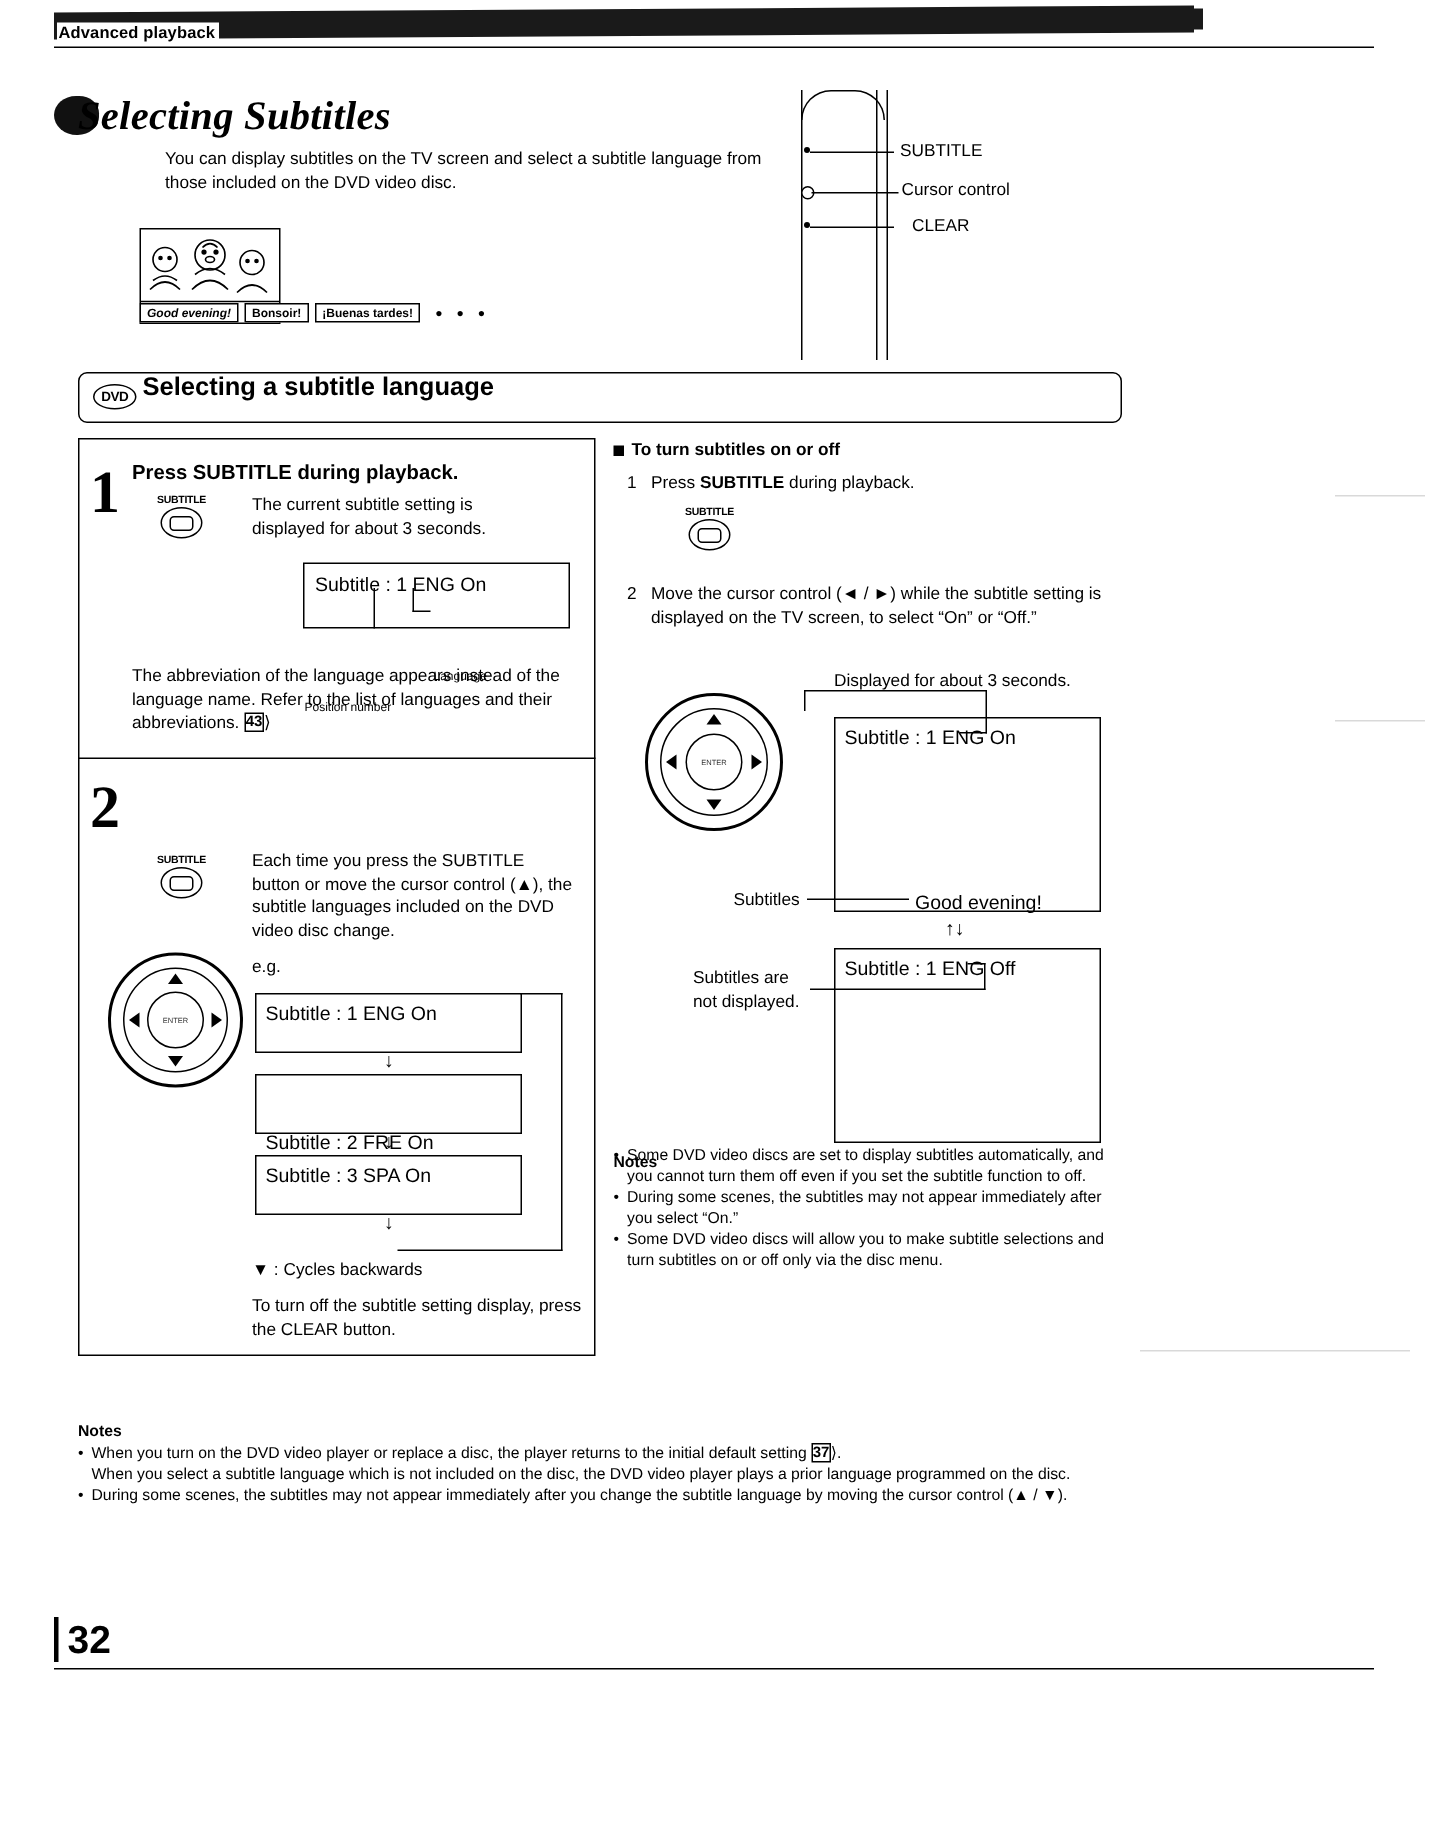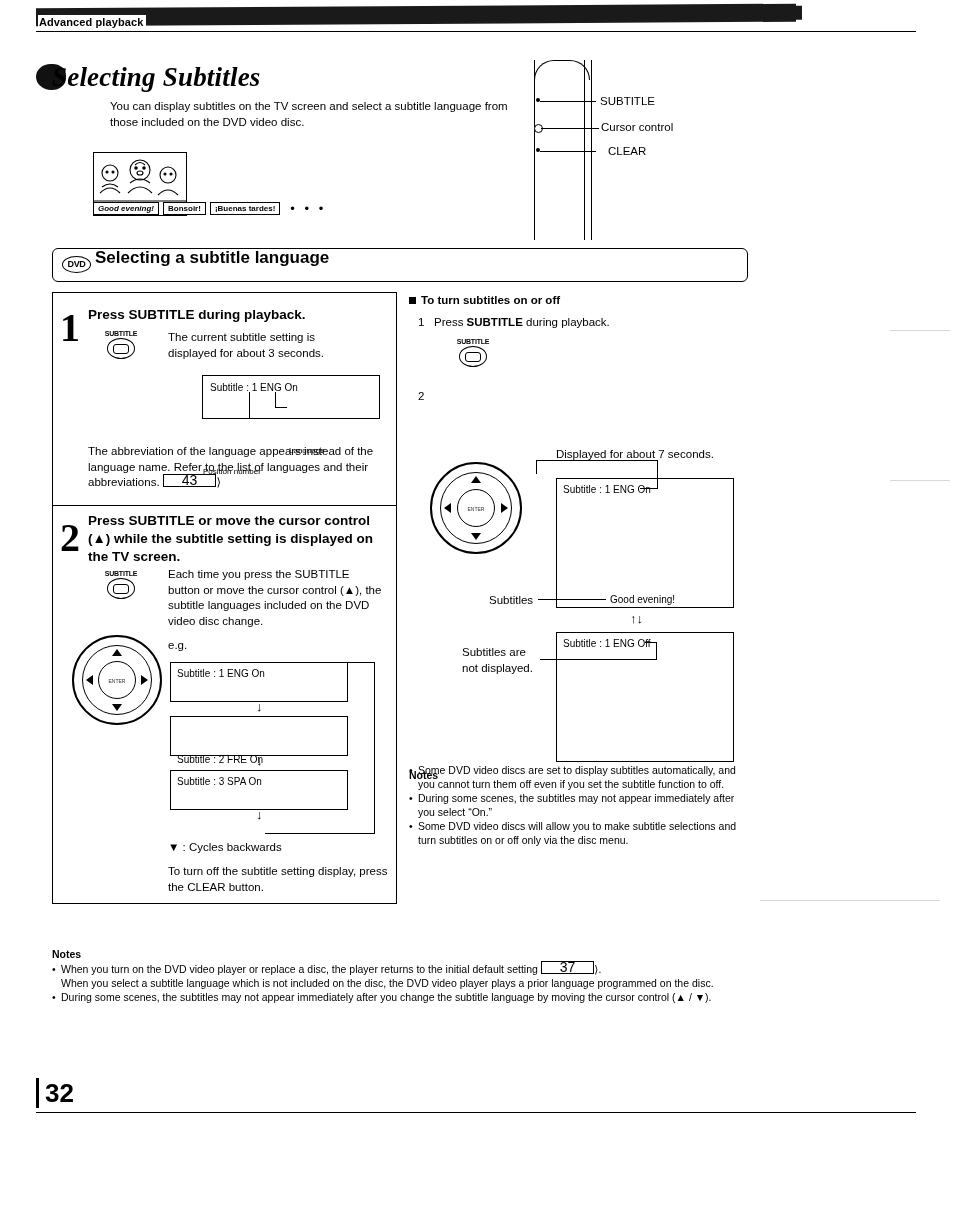--- a/index.html
+++ b/index.html
@@ -251,21 +251,21 @@
 
   
   .osd {
     position: absolute;
     border: 1.3px solid #000;
     background: #fff;
     box-sizing: border-box;
   }
   .osd-text {
     position: absolute;
-    font-size: 10px;
+    font-size: 13px;
     white-space: nowrap;
   }
 
   
   .wheel { position: absolute; }
   .wheel .ring {
     position: absolute;
     left: 0; top: 0;
     border: 2px solid #000;
     border-radius: 50%;
@@ -326,23 +326,23 @@
     line-height: 14px;
   }
   .notes-body .li { position: relative; padding-left: 9px; }
   .notes-body .li:before {
     content: "\2022";
     position: absolute; left: 0; top: 0;
   }
   .pageref {
     display: inline-block;
     border: 1.2px solid #000;
-    font-size: 14px;
-    font-weight: normal;
-    padding: 0 18px;
+    font-size: 10px;
+    font-weight: bold;
+    padding: 0 0;
     line-height: 11px;
     position: relative;
     top: -1px;
   }
   .pagenum {
     position: absolute;
     left: 36px; top: 1078px;
     font-size: 26px;
     font-weight: bold;
     font-family: "Liberation Sans", sans-serif;
@@ -446,21 +446,20 @@
   <div class="small-label" style="left:289px; top:402px;">Language</div>
   <div class="vline" style="left:249px; top:392px; height:27px;"></div>
   <div class="small-label" style="left:203px; top:423px;">Position number</div>
 
   <div class="body-text" style="left:88px; top:444px; width:300px;">
     <span>The abbreviation of the language appears instead of the language name. Refer to the list of languages and their abbreviations.</span>
     <span class="pageref">43</span><span>⟩</span>
   </div>
 
   <div class="stepnum" style="left:60px; top:518px;">2</div>
-  <div class="step-head" style="left:88px; top:512px; width:290px;">Press SUBTITLE or move the cursor control (▲) while the subtitle setting is displayed on the TV screen.</div>
 
   <div class="btn-icon" style="left:98px; top:570px; width:46px;">
     <div class="cap">SUBTITLE</div>
     <div class="oval"></div>
   </div>
   <div class="body-text" style="left:168px; top:567px; width:215px;">Each time you press the SUBTITLE button or move the cursor control (▲), the subtitle languages included on the DVD video disc change.</div>
 
   <div class="wheel" style="left:72px; top:635px; width:90px; height:90px;">
     <div class="ring" style="width:90px; height:90px;"></div>
     <div class="ring2" style="left:10px; top:10px; width:70px; height:70px;"></div>
@@ -499,32 +498,33 @@
   <div class="body-text" style="left:434px; top:315px; width:300px;">
     <span>Press </span><span style="font-weight:bold;">SUBTITLE</span><span> during playback.</span>
   </div>
 
   <div class="btn-icon" style="left:450px; top:338px; width:46px;">
     <div class="cap">SUBTITLE</div>
     <div class="oval"></div>
   </div>
 
   <div class="body-text" style="left:418px; top:389px;">2</div>
+  <div class="body-text" style="left:434px; top:389px; width:305px;">Move the cursor control (◄ / ►) while the subtitle setting is displayed on the TV screen, to select “On” or “Off.”</div>
 
   <div class="wheel" style="left:430px; top:462px; width:92px; height:92px;">
     <div class="ring" style="width:92px; height:92px;"></div>
     <div class="ring2" style="left:10px; top:10px; width:72px; height:72px;"></div>
     <div class="center" style="left:27px; top:27px; width:38px; height:38px; line-height:38px;">ENTER</div>
     <div class="tri up" style="left:41px; top:14px;"></div>
     <div class="tri down" style="left:41px; top:71px;"></div>
     <div class="tri left" style="left:14px; top:41px;"></div>
     <div class="tri right" style="left:71px; top:41px;"></div>
   </div>
 
-  <div class="body-text" style="left:556px; top:447px;">Displayed for about 7 seconds.</div>
+  <div class="body-text" style="left:556px; top:447px;">Displayed for about 3 seconds.</div>
 
   <div class="osd" style="left:556px; top:478px; width:178px; height:130px;"></div>
   <div class="osd-text" style="left:563px; top:484px;">Subtitle : 1  ENG   On</div>
   <div class="hline" style="left:640px; top:488px; width:18px;"></div>
   <div class="vline" style="left:657px; top:460px; height:29px;"></div>
   <div class="hline" style="left:536px; top:460px; width:122px;"></div>
   <div class="vline" style="left:536px; top:460px; height:14px;"></div>
 
   <div class="osd-text" style="left:610px; top:594px;">Good evening!</div>
   <div class="body-text" style="left:489px; top:593px;">Subtitles</div>

